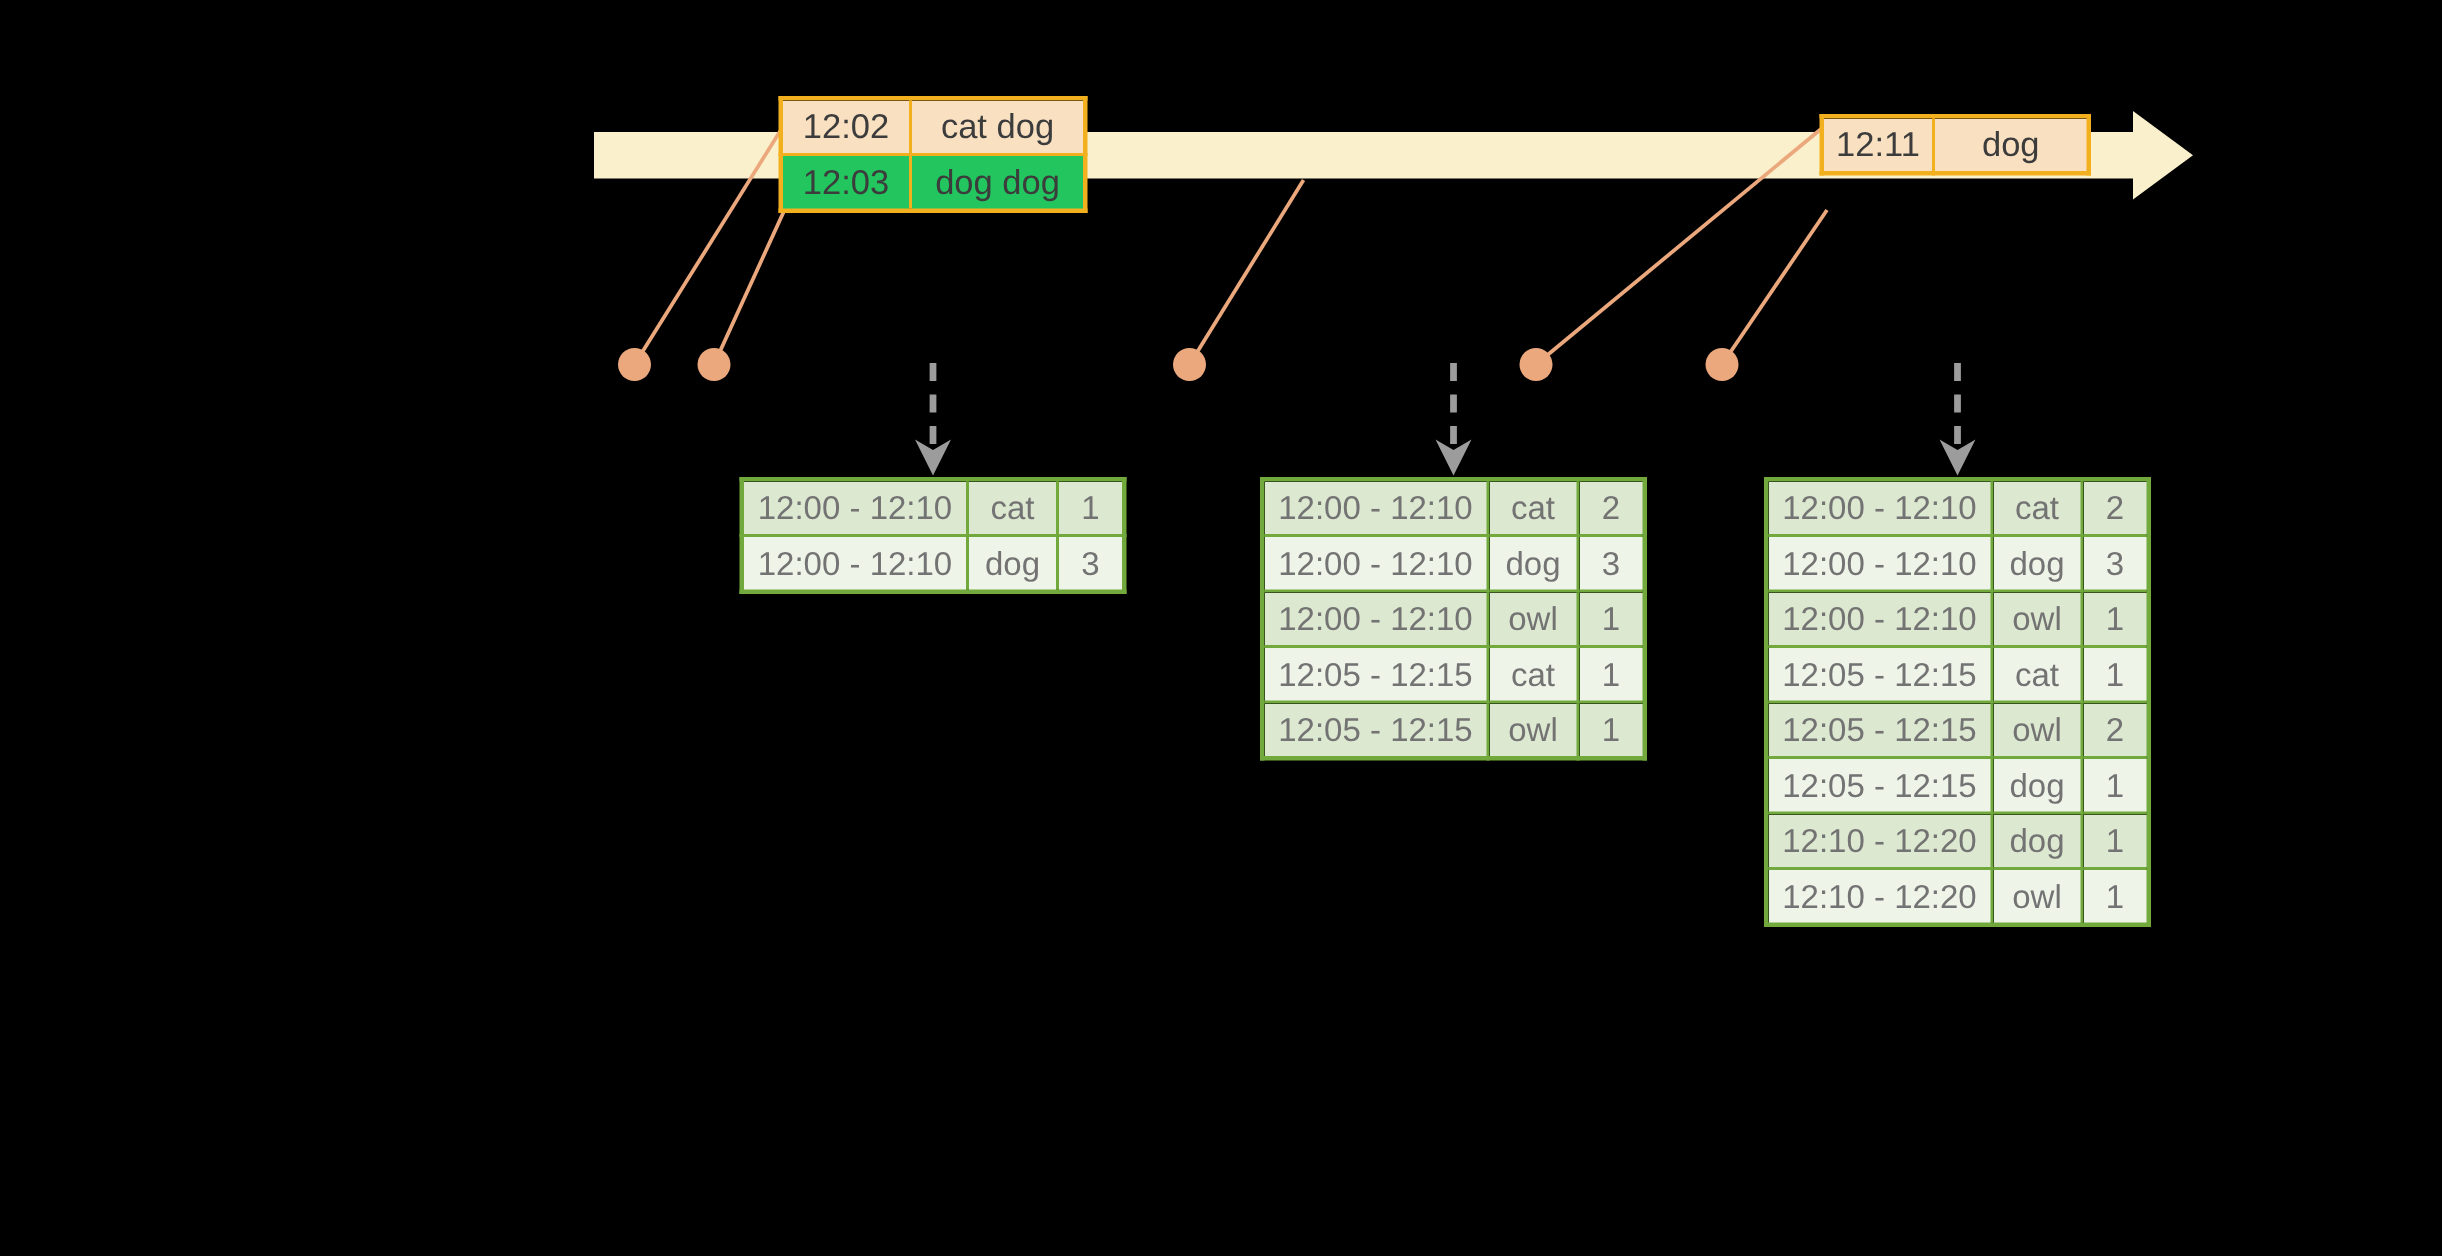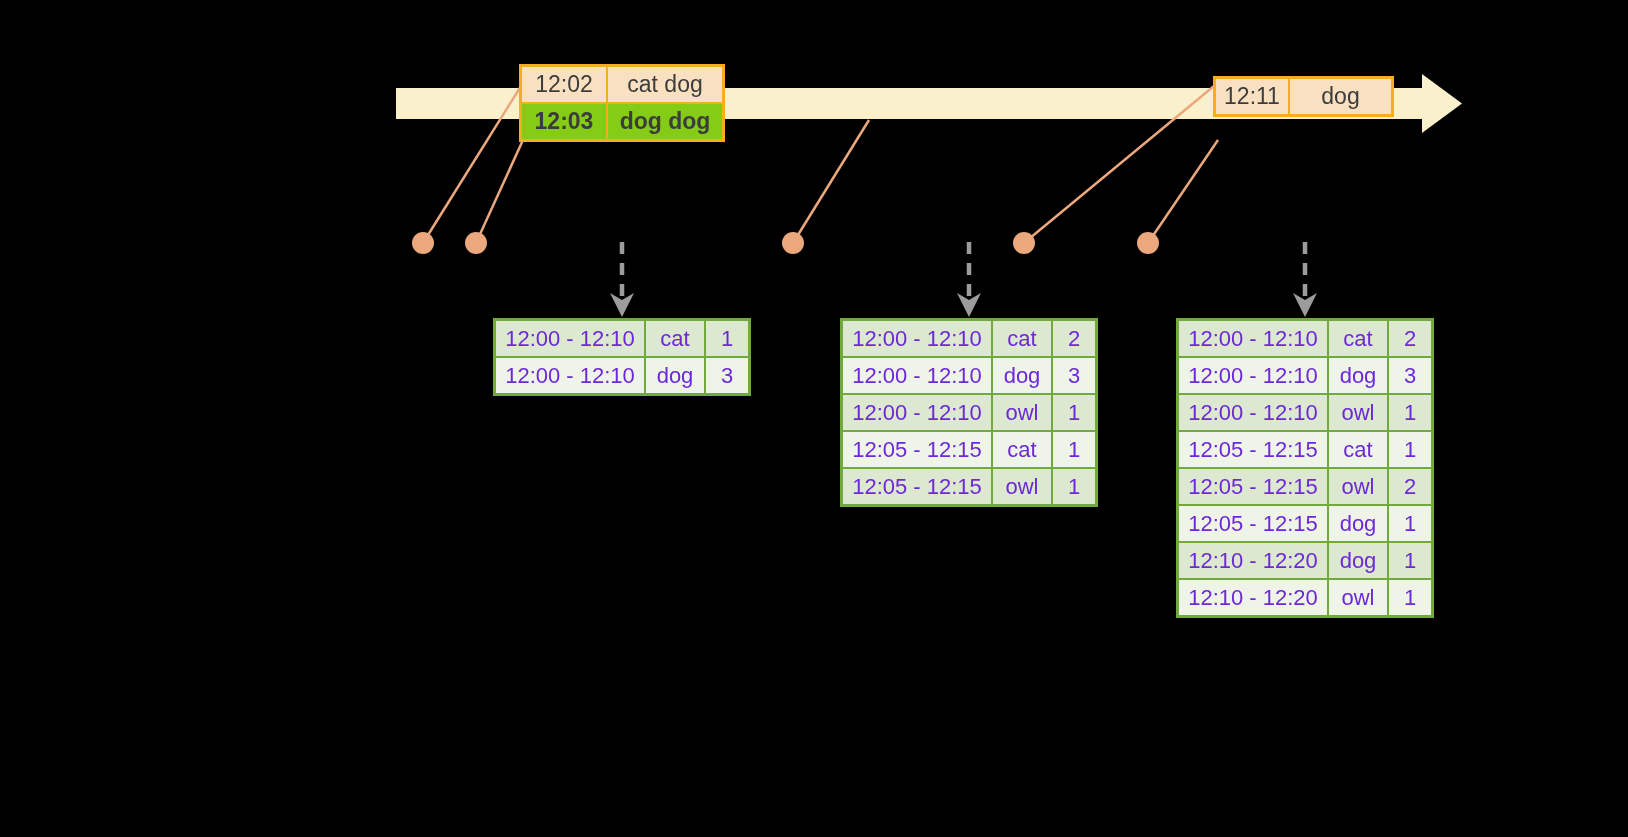--- a/index.html
+++ b/index.html
@@ -25,36 +25,36 @@
     height: 35px;
     text-align: center;
     vertical-align: middle;
     font-size: 23px;
     color: #3C3C3C;
     padding: 0;
     overflow: hidden;
     white-space: nowrap;
   }
   .etable tr.pdk td { background: #F9E0C1; }
-  .etable tr.plt td { background: #84cc16; font-weight: bold; }
+  .etable tr.plt td { background: #22c55e; }
 
   
   .rtable {
     position: absolute;
     border-collapse: collapse;
     table-layout: fixed;
     border: 3px solid #72A93D;
   }
   .rtable td {
     border: 2px solid #72A93D;
     height: 35px;
     text-align: center;
     vertical-align: middle;
     font-size: 22px;
-    color: #6d28d9;
+    color: #737373;
     padding: 0;
     overflow: hidden;
     white-space: nowrap;
   }
   .rtable tr.gdk td { background: #DCE8D0; }
   .rtable tr.glt td { background: #EFF4E9; }
 </style>
 </head>
 <body>
 

